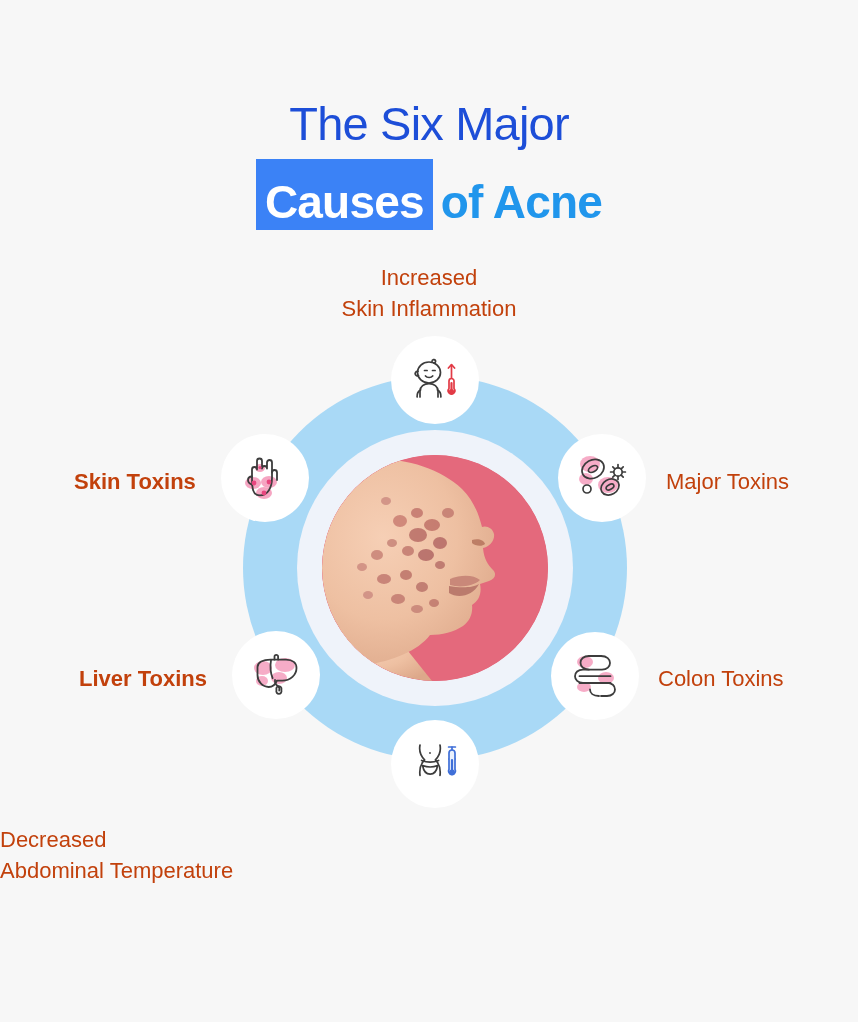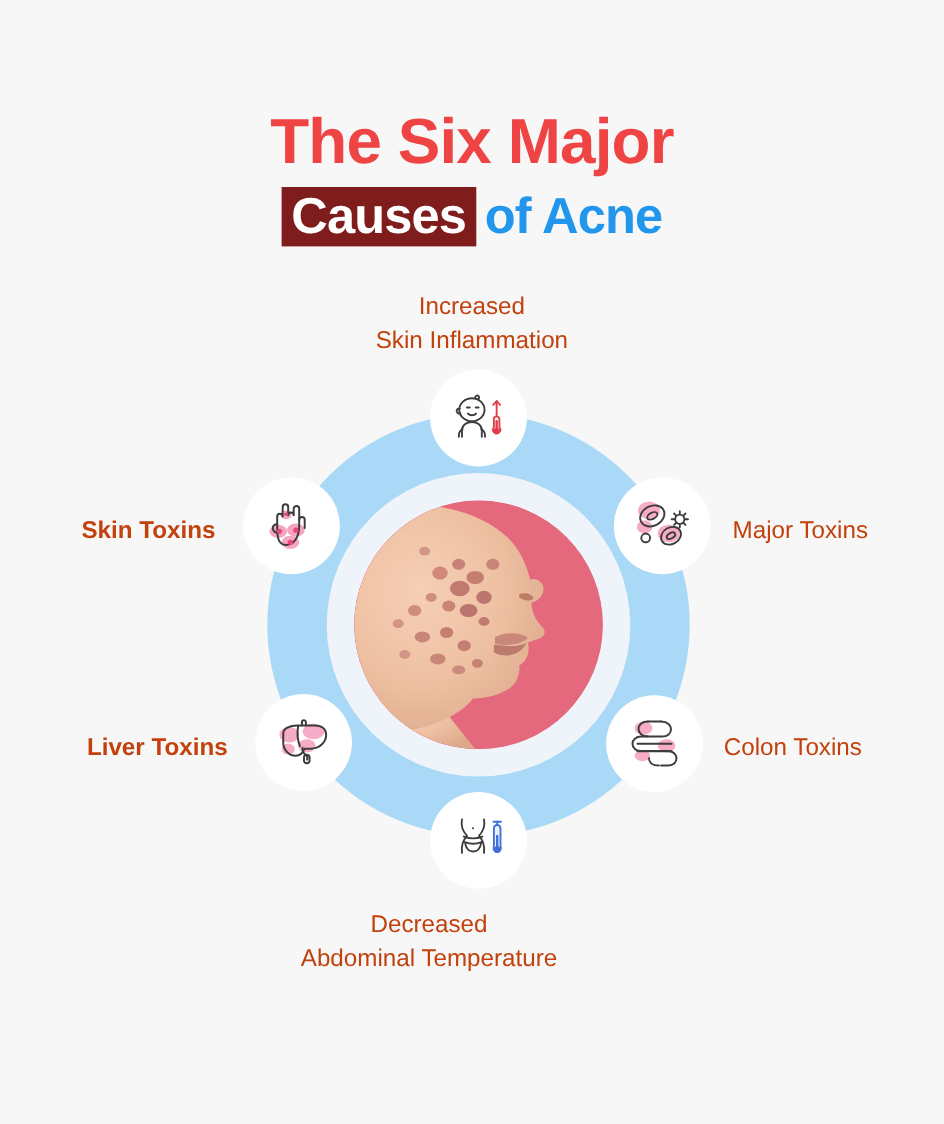--- a/index.html
+++ b/index.html
@@ -17,39 +17,39 @@
 
   
   .title-block {
     position: absolute;
     top: 100px;
     left: 0;
     width: 858px;
     text-align: center;
   }
   .title-line1 {
-    font-size: 58px;
-    font-weight: bold;
-    color: #ef4444;
+    font-size: 47px;
+    font-weight: normal;
+    color: #1d4ed8;
     letter-spacing: -0.8px;
     line-height: 1.0;
     margin-bottom: 12px;
   }
   .title-line2 {
     font-size: 46px;
     font-weight: bold;
     letter-spacing: -0.8px;
     line-height: 1.0;
     color: #2196ec;
     white-space: nowrap;
   }
   .hl {
-    background: #7f1d1d;
+    background: #3b82f6;
     color: #ffffff;
-    padding: 3px 9px 5px 9px;
+    padding: 20px 9px 5px 9px;
     display: inline-block;
     line-height: 1.0;
     text-align: right;
   }
   .title-rest {
     display: inline-block;
     padding-left: 8px;
     text-align: right;
   }
 
@@ -118,21 +118,21 @@
   .label {
     position: absolute;
     font-size: 22px;
     color: #c2410c;
     line-height: 1.42;
     white-space: nowrap;
   }
   .label .l2 { display: block; }
 
   .lb-top    { left: 0;     top: 262px; width: 858px; text-align: center; }
-  .lb-bottom { left: 0;     top: 824px; width: 780px; text-align: center; }
+  .lb-bottom { left: 0;     top: 824px; width: 780px; }
   .lb-skin   { left: 74px;  top: 466px; font-weight: bold; }
   .lb-liver  { left: 79px;  top: 663px; font-weight: bold; }
   .lb-blood  { left: 666px; top: 466px; }
   .lb-colon  { left: 658px; top: 663px; }
 </style>
 </head>
 <body>
 
 <div class="title-block">
   <div class="title-line1">The Six Major</div>

